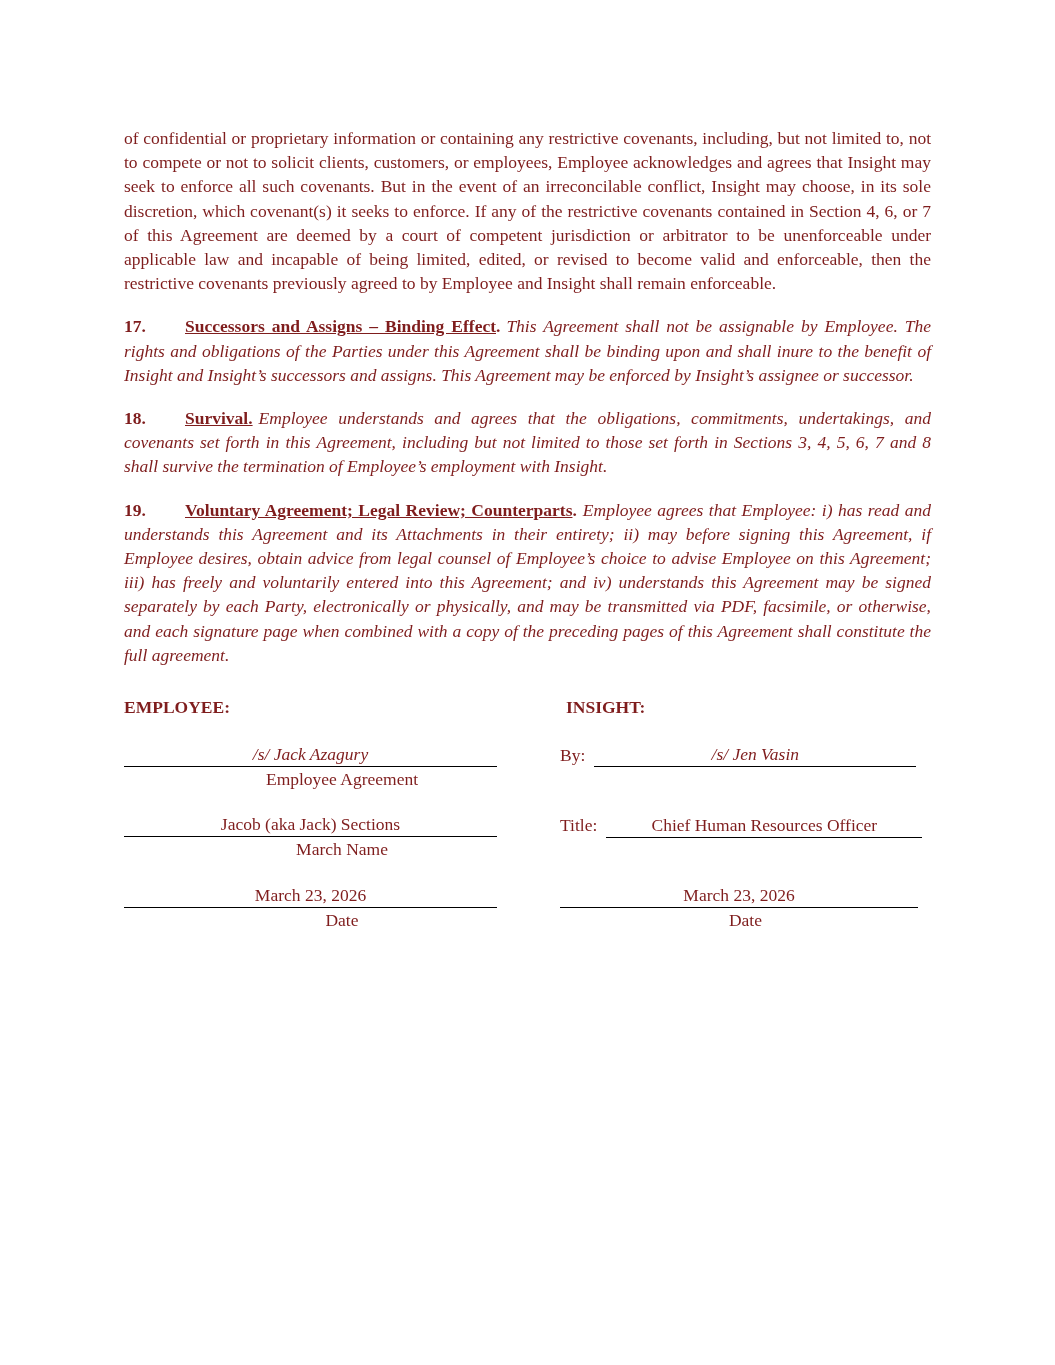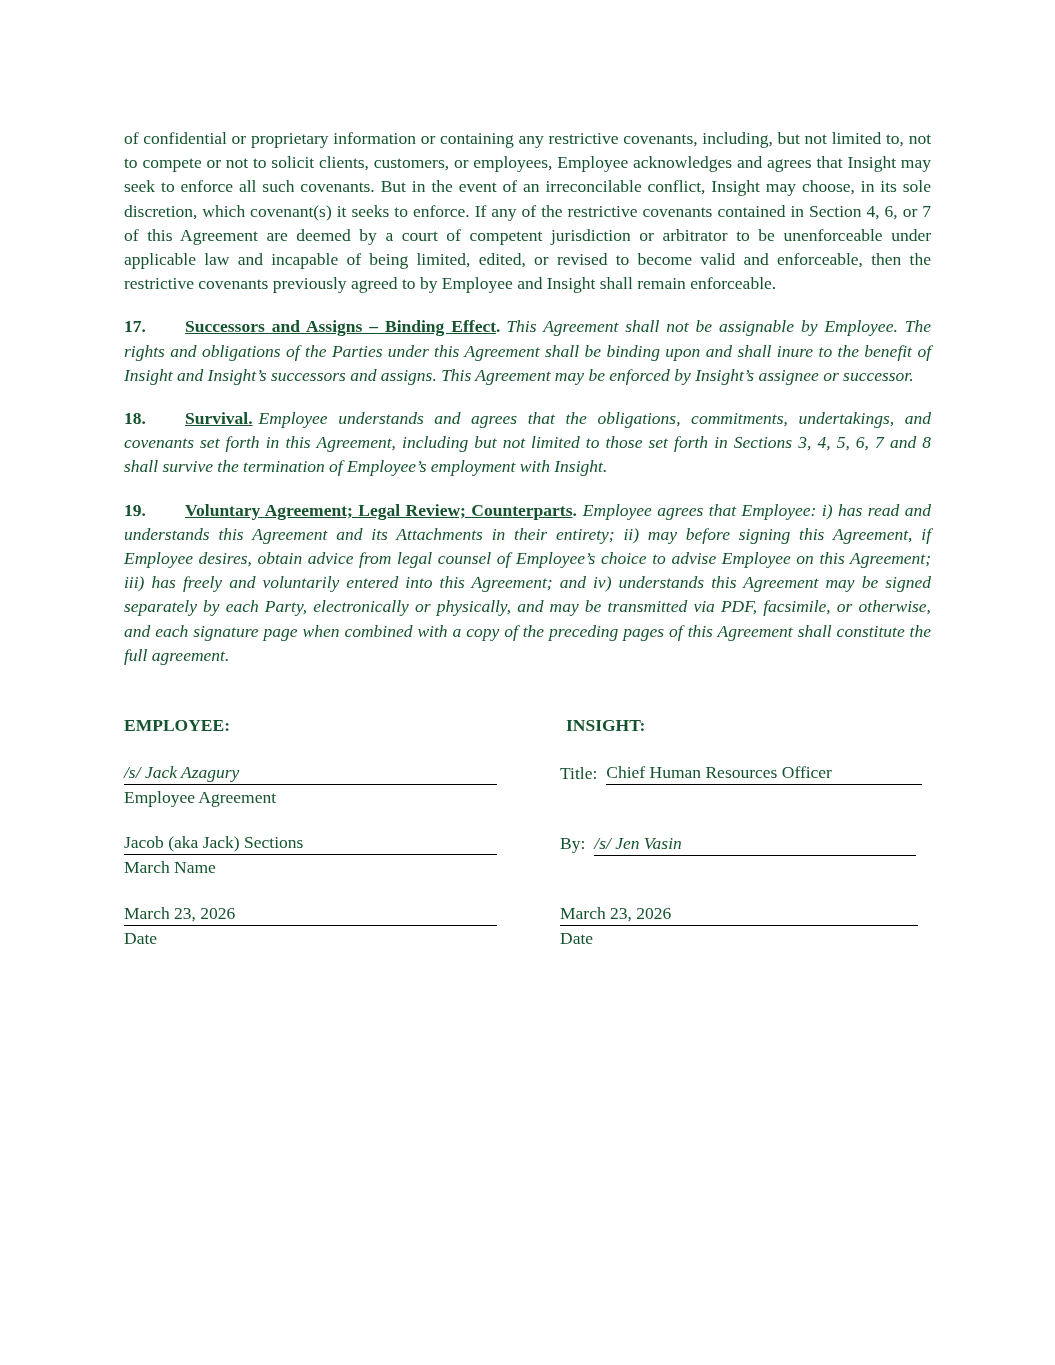--- a/index.html
+++ b/index.html
@@ -6,45 +6,45 @@
   .page {
     position: relative;
     width: 1055px;
     height: 1365px;
     box-sizing: border-box;
     background: #ffffff;
     padding: 126px 124px 0 124px;
     font-family: "Liberation Serif", serif;
     font-size: 17.5px;
     line-height: 24.2px;
-    color: #14532d;
+    color: #7f1d1d;
   }
   p.doc-par {
     margin: 0 0 19px 0;
     text-align: justify;
   }
   .sec-num {
     display: inline-block;
     width: 61px;
     font-weight: bold;
   }
   .sec-heading {
     font-weight: bold;
     text-decoration: underline;
   }
   .sec-period { font-weight: bold; }
   .sec-body { margin-left: 6px; font-style: italic; }
 
-  .sig-block { margin-top: 46px; }
+  .sig-block { margin-top: 28px; }
   .sig-cols { display: flex; }
   .sig-left { width: 436px; }
   .sig-right { flex: 1; }
   .sig-header { font-weight: bold; margin-bottom: 24px; }
   .sig-right .sig-header { padding-left: 6px; }
-  .sig-group { margin-bottom: 22px; }
+  .sig-group { margin-bottom: 22px; text-align: center; }
   .sig-line-row { display: flex; align-items: flex-end; }
   .sig-label { white-space: pre; margin-right: 9px; }
   .sig-line {
     display: inline-block;
     border-bottom: 1.4px solid #000;
     line-height: 23px;
     vertical-align: bottom;
   }
   .w-left  { width: 373px; }
   .w-by    { width: 322px; }
@@ -92,30 +92,30 @@
           </div>
           <div class="sig-caption">Date</div>
         </div>
       </div>
 
       <div class="sig-right">
         <div class="sig-header">INSIGHT:</div>
 
         <div class="sig-group">
           <div class="sig-line-row">
-            <span class="sig-label">Title:</span>
-            <span class="sig-line w-title"><span>Chief Human Resources Officer</span></span>
+            <span class="sig-label">By:</span>
+            <span class="sig-line w-by"><span class="italic">/s/ Jen Vasin</span></span>
           </div>
           <div class="sig-caption"></div>
         </div>
 
         <div class="sig-group">
           <div class="sig-line-row">
-            <span class="sig-label">By:</span>
-            <span class="sig-line w-by"><span class="italic">/s/ Jen Vasin</span></span>
+            <span class="sig-label">Title:</span>
+            <span class="sig-line w-title"><span>Chief Human Resources Officer</span></span>
           </div>
           <div class="sig-caption"></div>
         </div>
 
         <div class="sig-group">
           <div class="sig-line-row">
             <span class="sig-line w-rdate"><span>March 23, 2026</span></span>
           </div>
           <div class="sig-caption">Date</div>
         </div>

